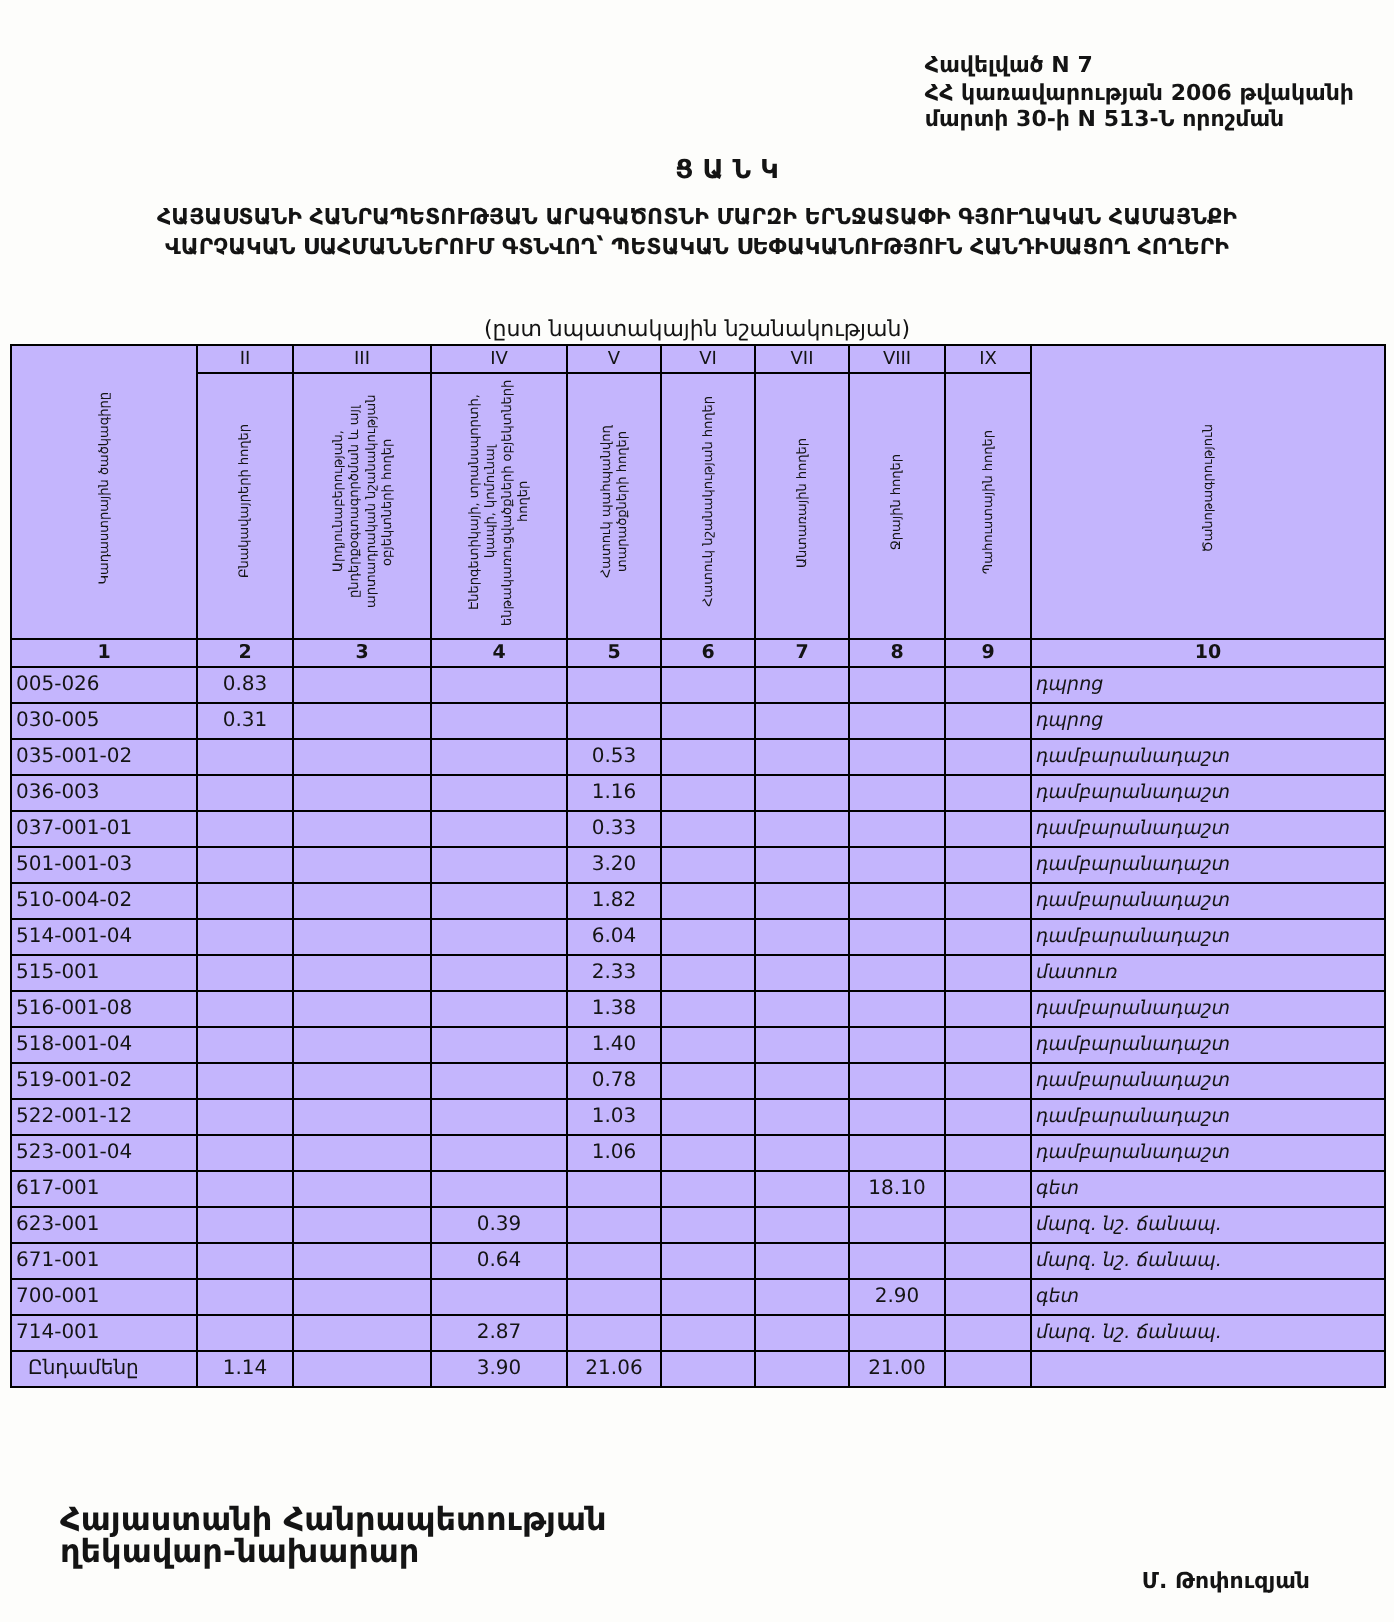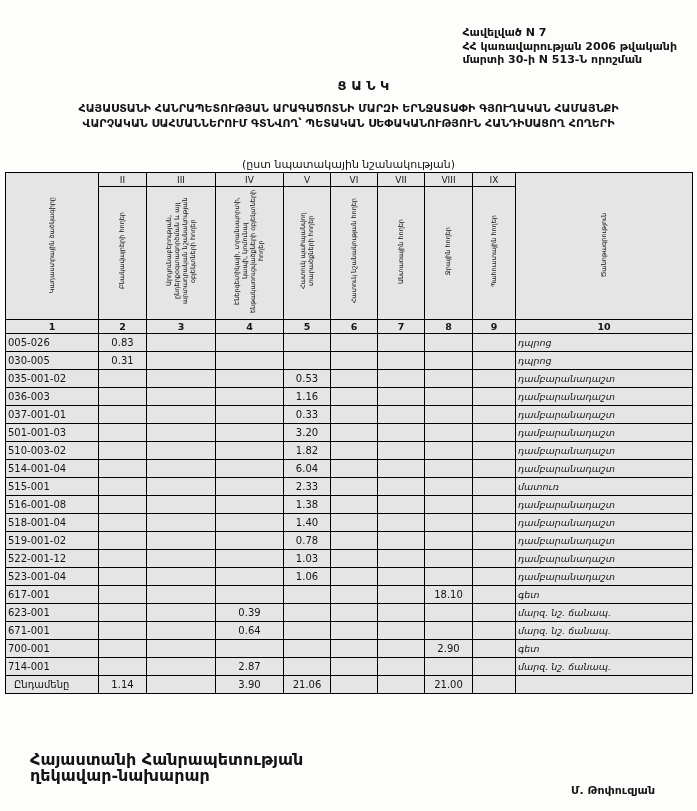--- a/index.html
+++ b/index.html
@@ -20,21 +20,21 @@
     text-align:center; font-size:13px; font-weight:bold;
   }
   .subtitle {
     position:absolute; top:101px; left:0; width:100%;
     text-align:center; font-size:11px; font-weight:bold; line-height:15px;
   }
   .subtitle .plain { font-weight:normal; margin-top:26px; font-size:11px; }
   table.land {
     position:absolute; top:172px; left:5px;
     width:687px; border-collapse:collapse; table-layout:fixed;
-    background:#e5e5e5;
+    background:#c4b5fd;
   }
   table.land th, table.land td {
     border:1px solid #000; padding:0 2px; overflow:hidden;
   }
   .roman-row th { height:13px; font-size:9px; font-weight:normal; }
   .rot-row th, .vcell { vertical-align:middle; text-align:center; font-weight:normal; }
   .rot-row th { height:132px; }
   .vert {
     writing-mode:vertical-rl; transform:rotate(180deg);
     display:inline-block; max-height:126px;
@@ -188,21 +188,21 @@
         <td class="val" data-name="value-cell"></td>
         <td class="val" data-name="value-cell"></td>
         <td class="val" data-name="value-cell">3.20</td>
         <td class="val" data-name="value-cell"></td>
         <td class="val" data-name="value-cell"></td>
         <td class="val" data-name="value-cell"></td>
         <td class="val" data-name="value-cell"></td>
         <td class="note" data-name="note-cell">դամբարանադաշտ</td>
       </tr>
       <tr data-name="table-row">
-        <td class="code" data-name="cadastral-code-cell">510-003-02</td>
+        <td class="code" data-name="cadastral-code-cell">510-004-02</td>
         <td class="val" data-name="value-cell"></td>
         <td class="val" data-name="value-cell"></td>
         <td class="val" data-name="value-cell"></td>
         <td class="val" data-name="value-cell">1.82</td>
         <td class="val" data-name="value-cell"></td>
         <td class="val" data-name="value-cell"></td>
         <td class="val" data-name="value-cell"></td>
         <td class="val" data-name="value-cell"></td>
         <td class="note" data-name="note-cell">դամբարանադաշտ</td>
       </tr>

